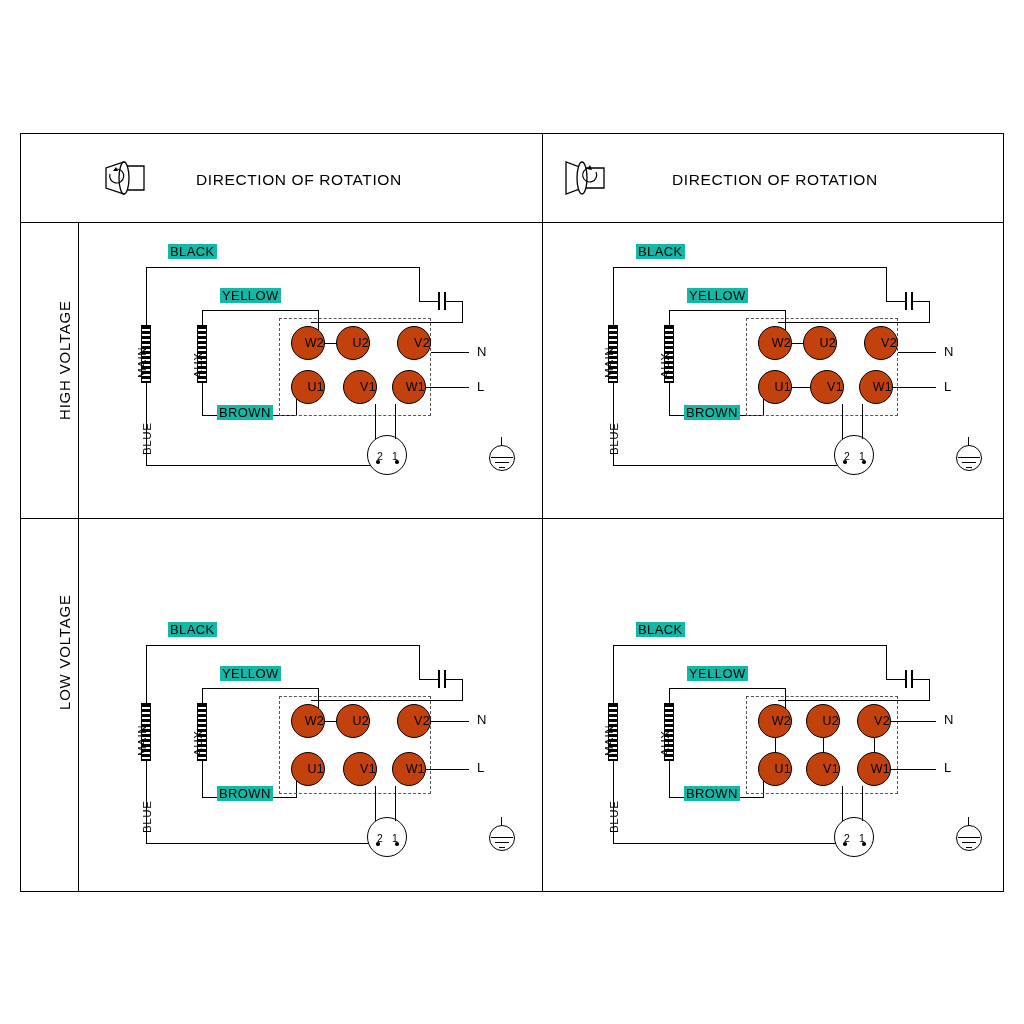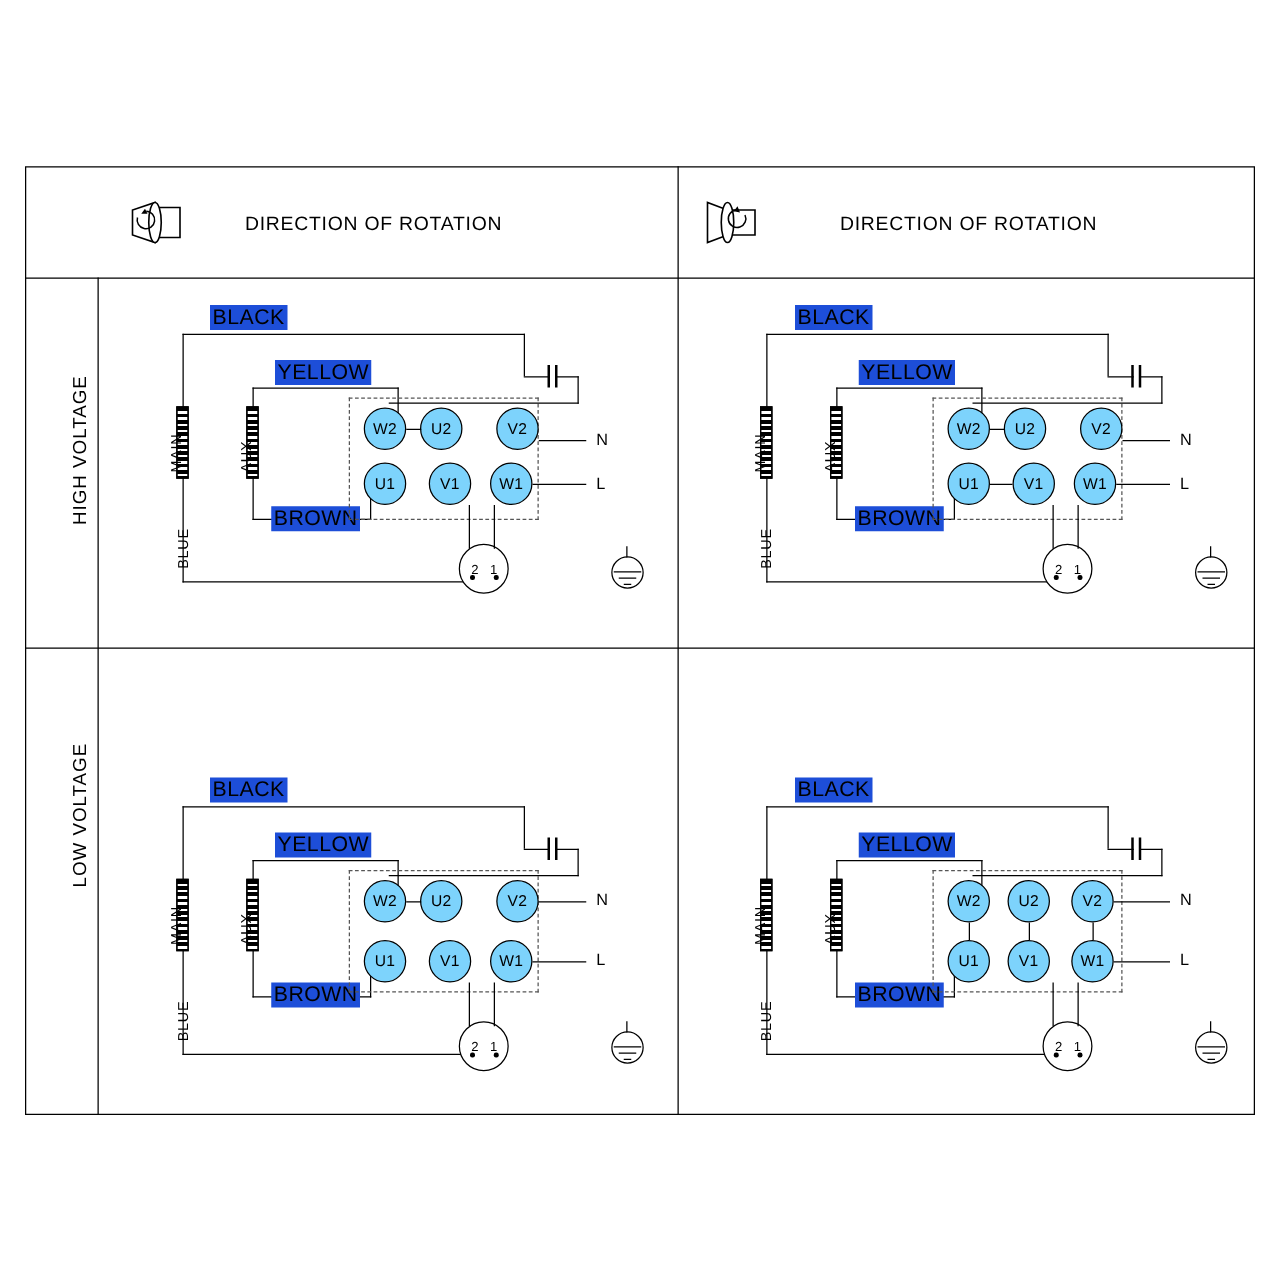--- a/index.html
+++ b/index.html
@@ -96,24 +96,24 @@
     box-sizing: border-box;
   }
 
   .term {
     position: absolute;
     width: 34px;
     height: 34px;
     border: 1.3px solid #000;
     border-radius: 50%;
     box-sizing: border-box;
-    background: #7dd3fc;
+    background: #c2410c;
     font-size: 12.5px;
     line-height: 32px;
-    text-align: center;
+    text-align: right;
     letter-spacing: 0.3px;
   }
   .therm {
     position: absolute;
     width: 40px;
     height: 40px;
     border: 1.3px solid #000;
     border-radius: 50%;
     box-sizing: border-box;
     background: #fff;
@@ -138,24 +138,24 @@
       to bottom,
       #000 0px, #000 3px,
       #fff 3px, #fff 5px
     );
     border: 1px solid #000;
     box-sizing: border-box;
   }
 
   .wlabel {
     position: absolute;
-    font-size: 17px;
+    font-size: 13px;
     letter-spacing: 0.4px;
     white-space: nowrap;
-    background: #1d4ed8;
+    background: #14b8a6;
     padding: 0 2px;
   }
   .vlabel {
     position: absolute;
     font-size: 11.5px;
     letter-spacing: 0.6px;
     white-space: nowrap;
     transform-origin: 0 0;
     transform: rotate(-90deg);
   }

